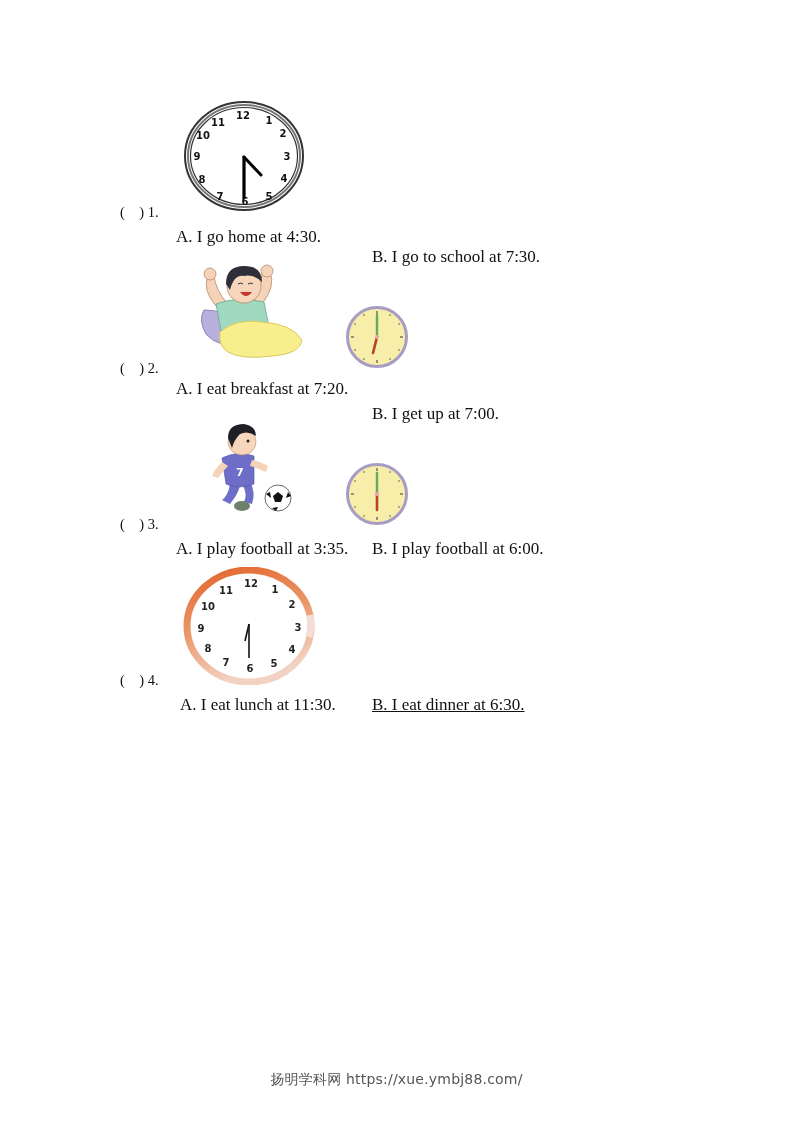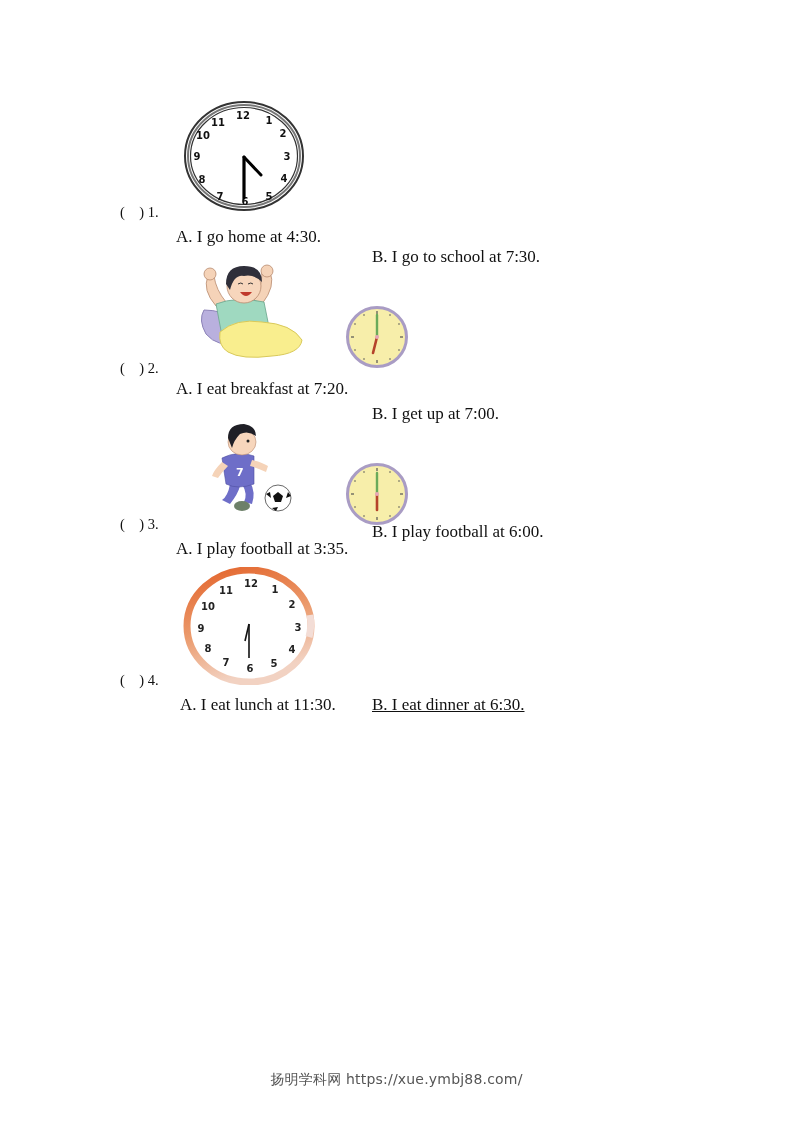--- a/index.html
+++ b/index.html
@@ -131,21 +131,21 @@
         <circle cx="10" cy="19" r="0.8"></circle>
           <circle cx="19" cy="10" r="0.8"></circle>
       </g>
       <line x1="32" y1="32" x2="32" y2="11" stroke="#6aaa5a" stroke-width="2.4" stroke-linecap="round"></line>
       <line x1="32" y1="32" x2="32" y2="48" stroke="#b5432a" stroke-width="2.6" stroke-linecap="round"></line>
       <circle cx="32" cy="32" r="2" fill="#e9a7b6"></circle>
     </svg>
   </div>
   <div class="abs qnum" style="left:120px; top:516px;">(    ) 3.</div>
   <div class="abs opt" style="left:176px; top:541px;">A. I play football at 3:35.</div>
-  <div class="abs opt" style="left:372px; top:524px;text-align:right;">B. I play football at 6:00.</div>
+  <div class="abs opt" style="left:372px; top:541px;text-align:right;">B. I play football at 6:00.</div>
 </div>
 
 <div>
   <div class="abs" style="left:182px; top:567px; width:136px; height:118px;">
     <svg width="136" height="118" viewBox="0 0 136 118">
       <defs>
         <linearGradient id="rimGrad" x1="0" y1="0" x2="0.3" y2="1">
           <stop offset="0" stop-color="#e3642b"></stop>
           <stop offset="0.55" stop-color="#eb9a6c"></stop>
           <stop offset="1" stop-color="#f2d2c2"></stop>

